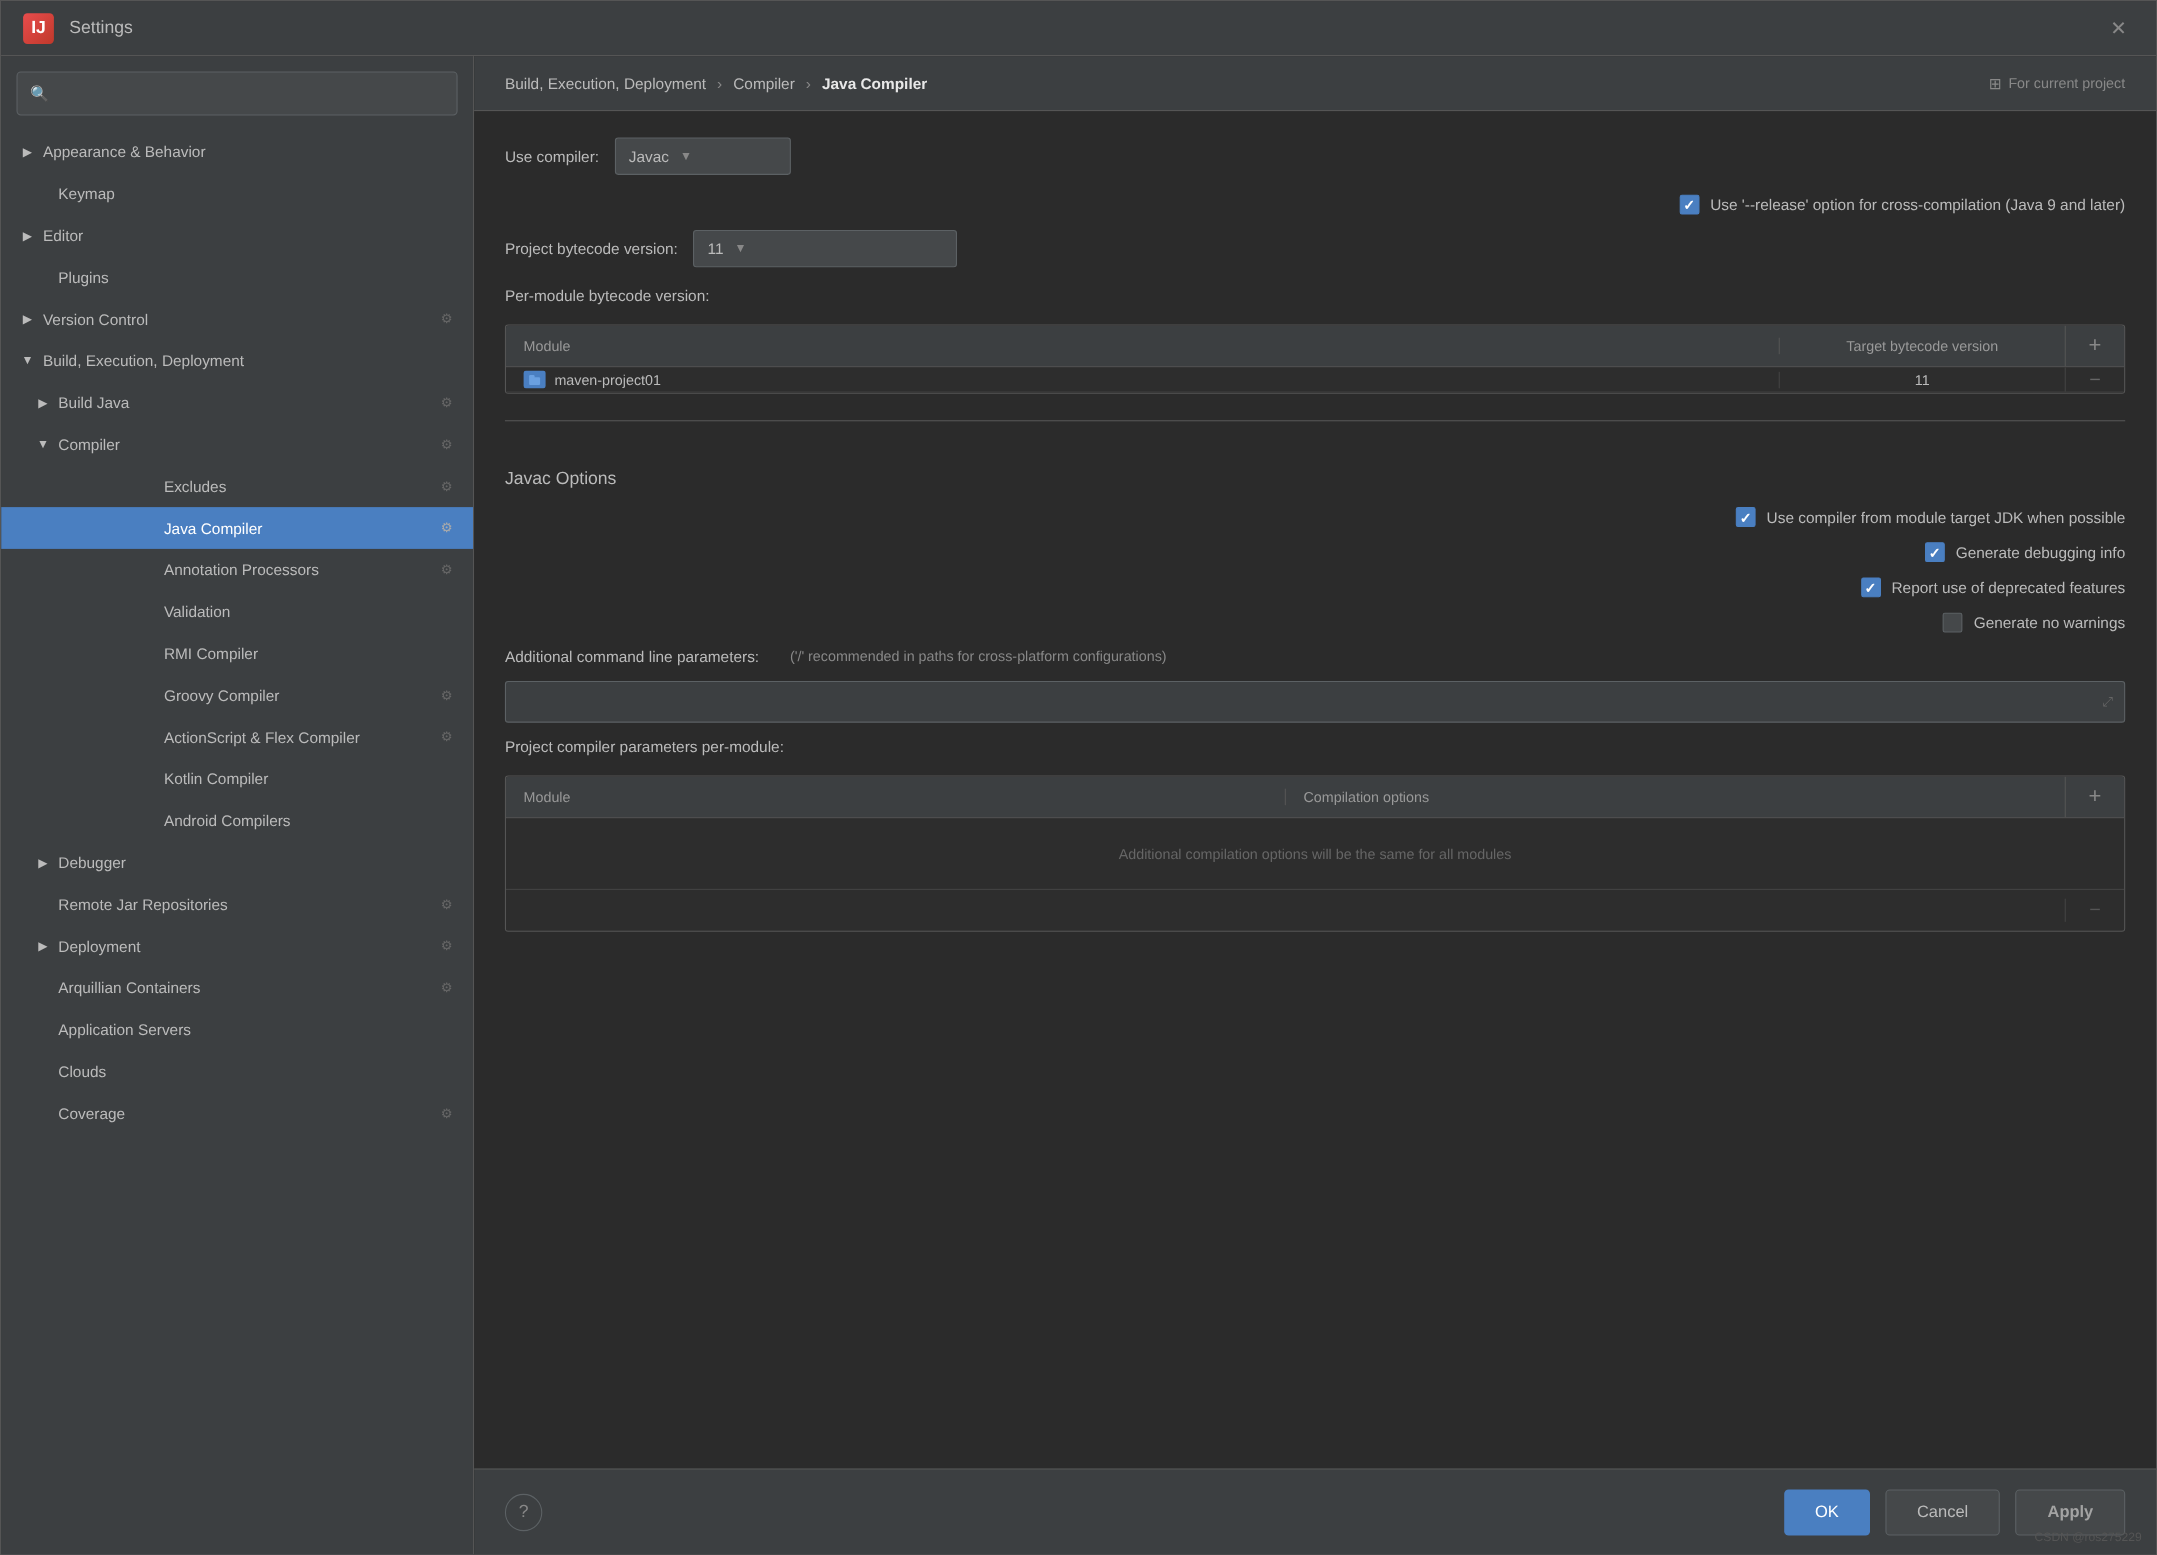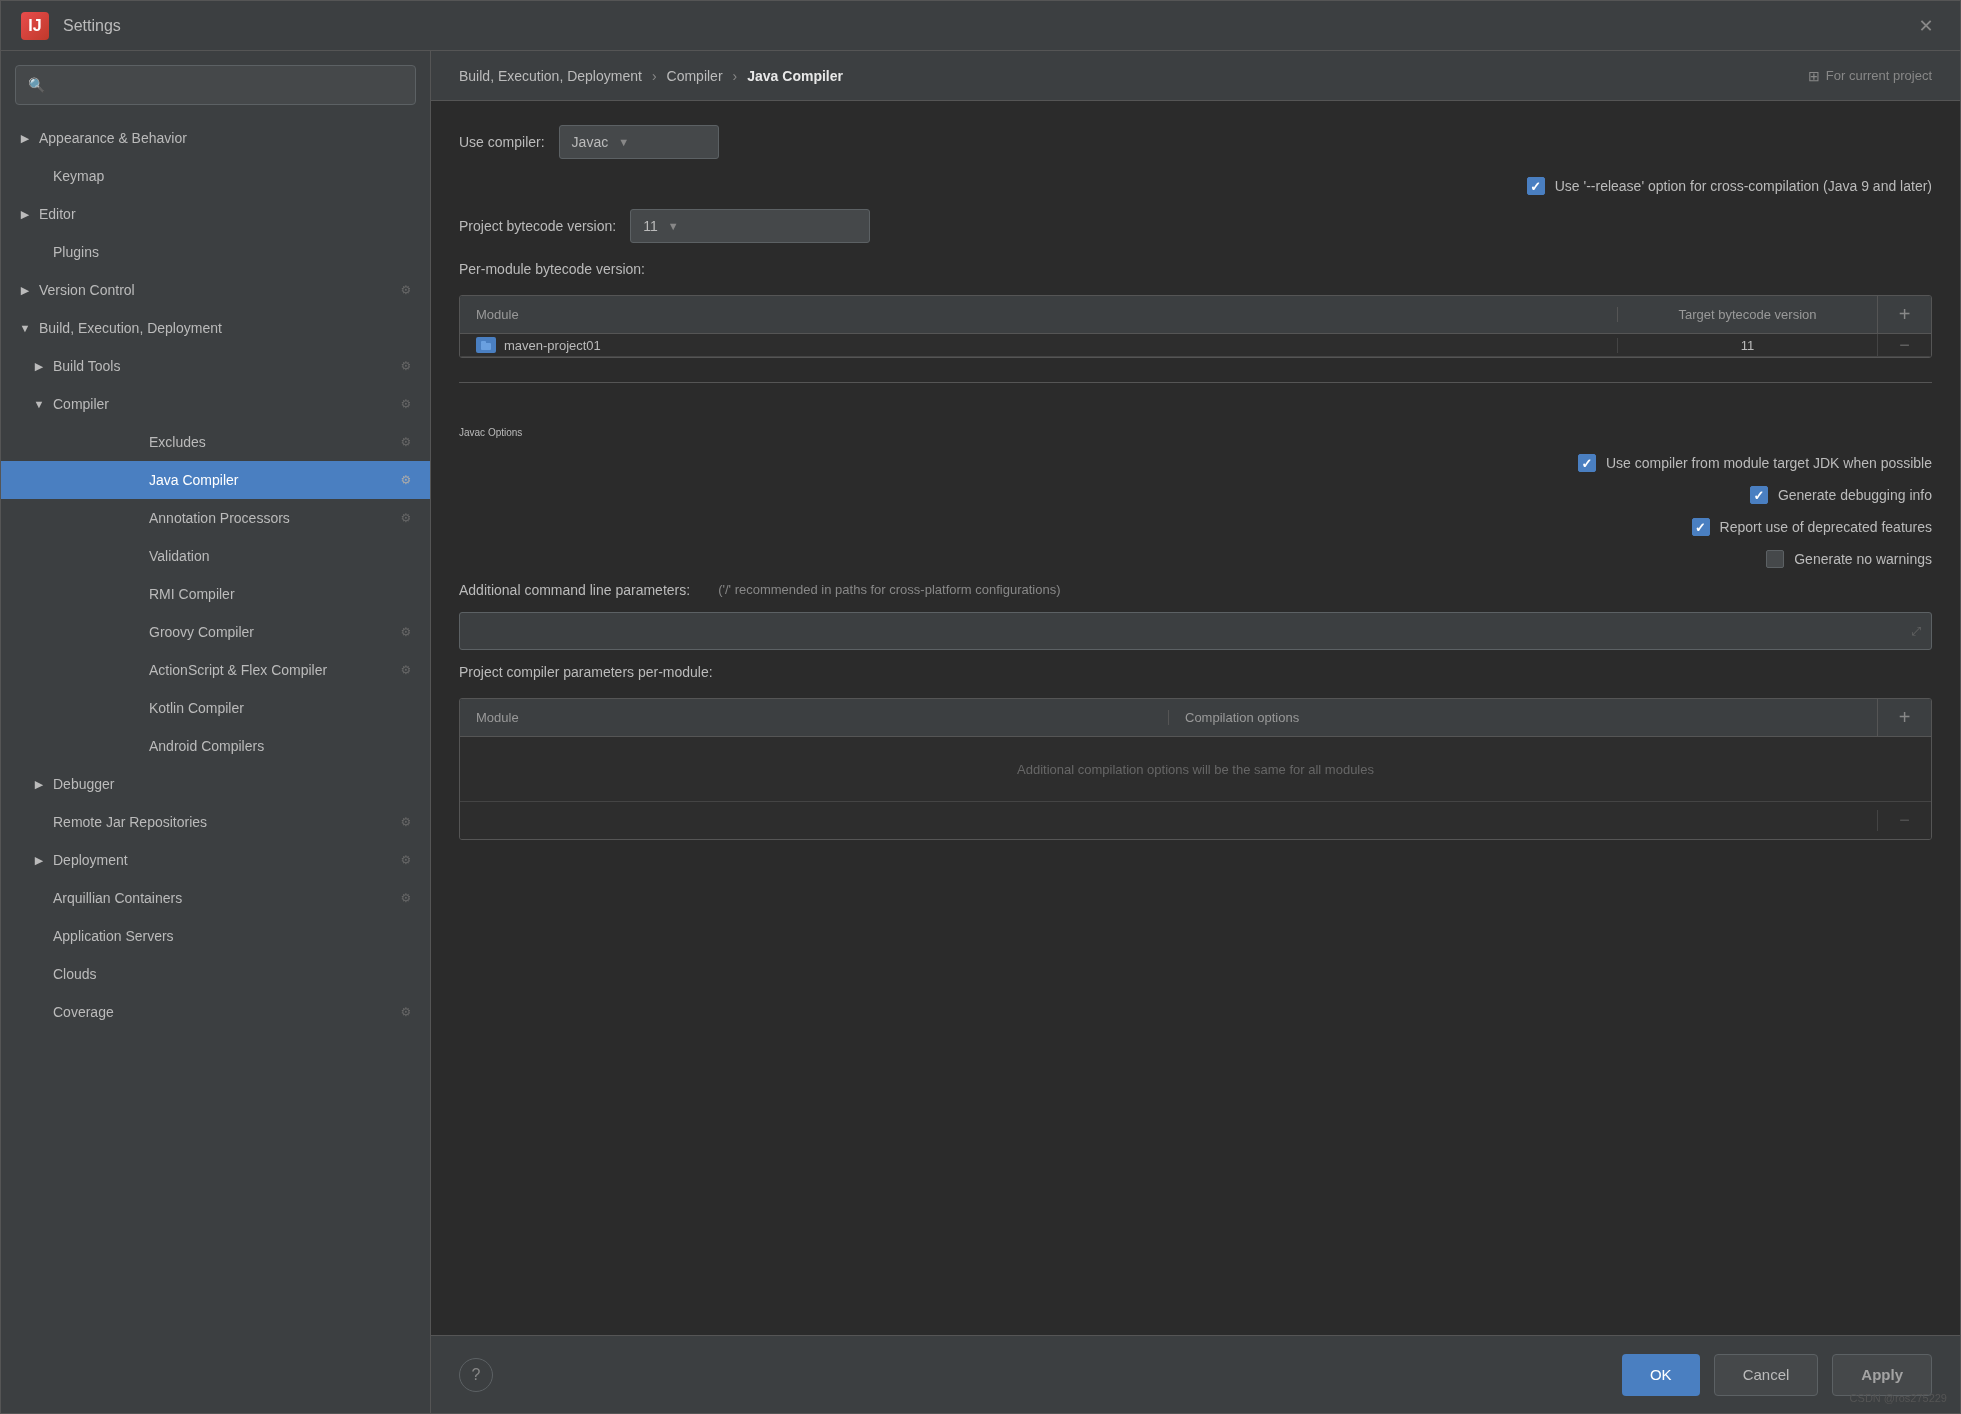--- a/index.html
+++ b/index.html
@@ -269,21 +269,21 @@
       font-weight: bold;
     }
 
     .checkbox-label {
       color: #bbbbbb;
       font-size: 14px;
     }
 
     .section-title {
       color: #bbbbbb;
-      font-size: 10px;
+      font-size: 16px;
       margin: 22px 0 16px 0;
       font-weight: 500;
     }
 
     
     .module-table {
       border: 1px solid #555;
       border-radius: 3px;
       overflow: hidden;
       margin-bottom: 24px;
@@ -594,21 +594,21 @@
           <span class="tree-sync-icon">⚙</span>
         </div>
 
         <div class="tree-item">
           <span class="tree-arrow expanded">▼</span>
           <span class="tree-label">Build, Execution, Deployment</span>
         </div>
 
         <div class="tree-item indent-1">
           <span class="tree-arrow collapsed">▶</span>
-          <span class="tree-label">Build Tools</span>
+          <span class="tree-label">Build Java</span>
           <span class="tree-sync-icon">⚙</span>
         </div>
 
         <div class="tree-item indent-1">
           <span class="tree-arrow expanded">▼</span>
           <span class="tree-label">Compiler</span>
           <span class="tree-sync-icon">⚙</span>
         </div>
 
         <div class="tree-item indent-2">

